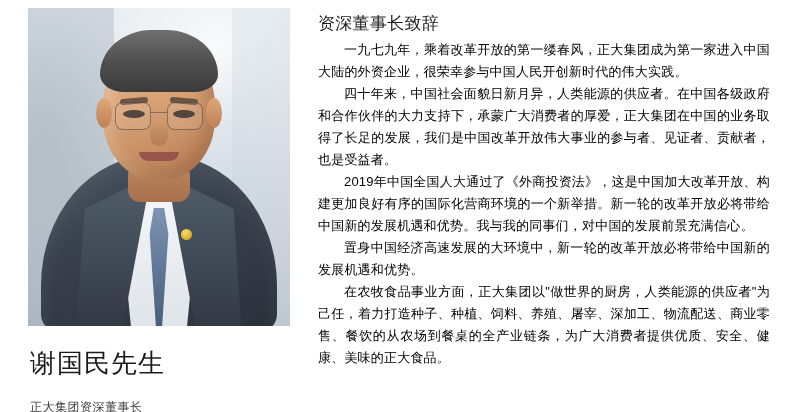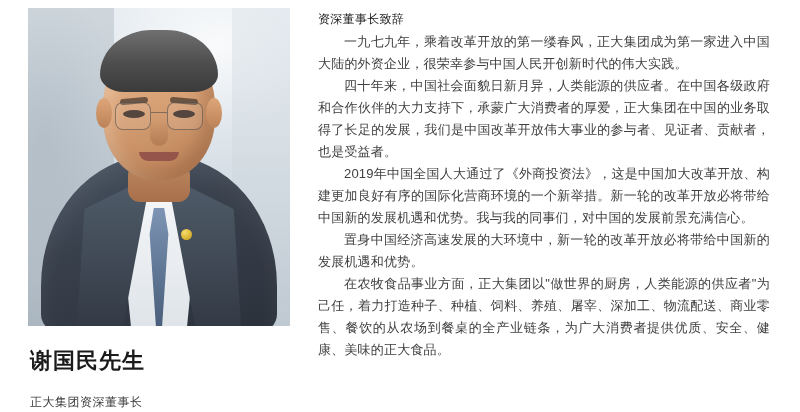--- a/index.html
+++ b/index.html
@@ -217,52 +217,52 @@
     transform: translateX(-50%);
     width: 16px;
     height: 0;
     border-width: 1.5px 0 0 0;
   }
   .caption {
     margin-top: 22px;
     padding-left: 2px;
   }
   .caption-name {
-    font-size: 22px;
-    font-weight: 700;
+    font-size: 26px;
+    font-weight: 400;
     color: #1b1b1b;
     letter-spacing: 1px;
     line-height: 1.2;
   }
   .caption-title {
     margin-top: 20px;
     font-size: 12px;
     color: #3d3d3d;
     letter-spacing: .5px;
   }
 
   
   .right-col {
     flex: 1 1 auto;
     padding: 10px 30px 0 8px;
     box-sizing: border-box;
   }
   .article-title {
-    font-size: 12px;
+    font-size: 17px;
     color: #1a1a1a;
     font-weight: 400;
     line-height: 1.6;
     margin: 0 0 2px 0;
     letter-spacing: .3px;
   }
   .article-body p {
     margin: 0;
     font-size: 13px;
     line-height: 22px;
-    color: #404040;
+    color: #000000;
     text-align: justify;
     text-justify: inter-ideograph;
     text-indent: 2em;
     letter-spacing: .2px;
   }
 </style>
 </head>
 <body>
 
 <div class="page">

